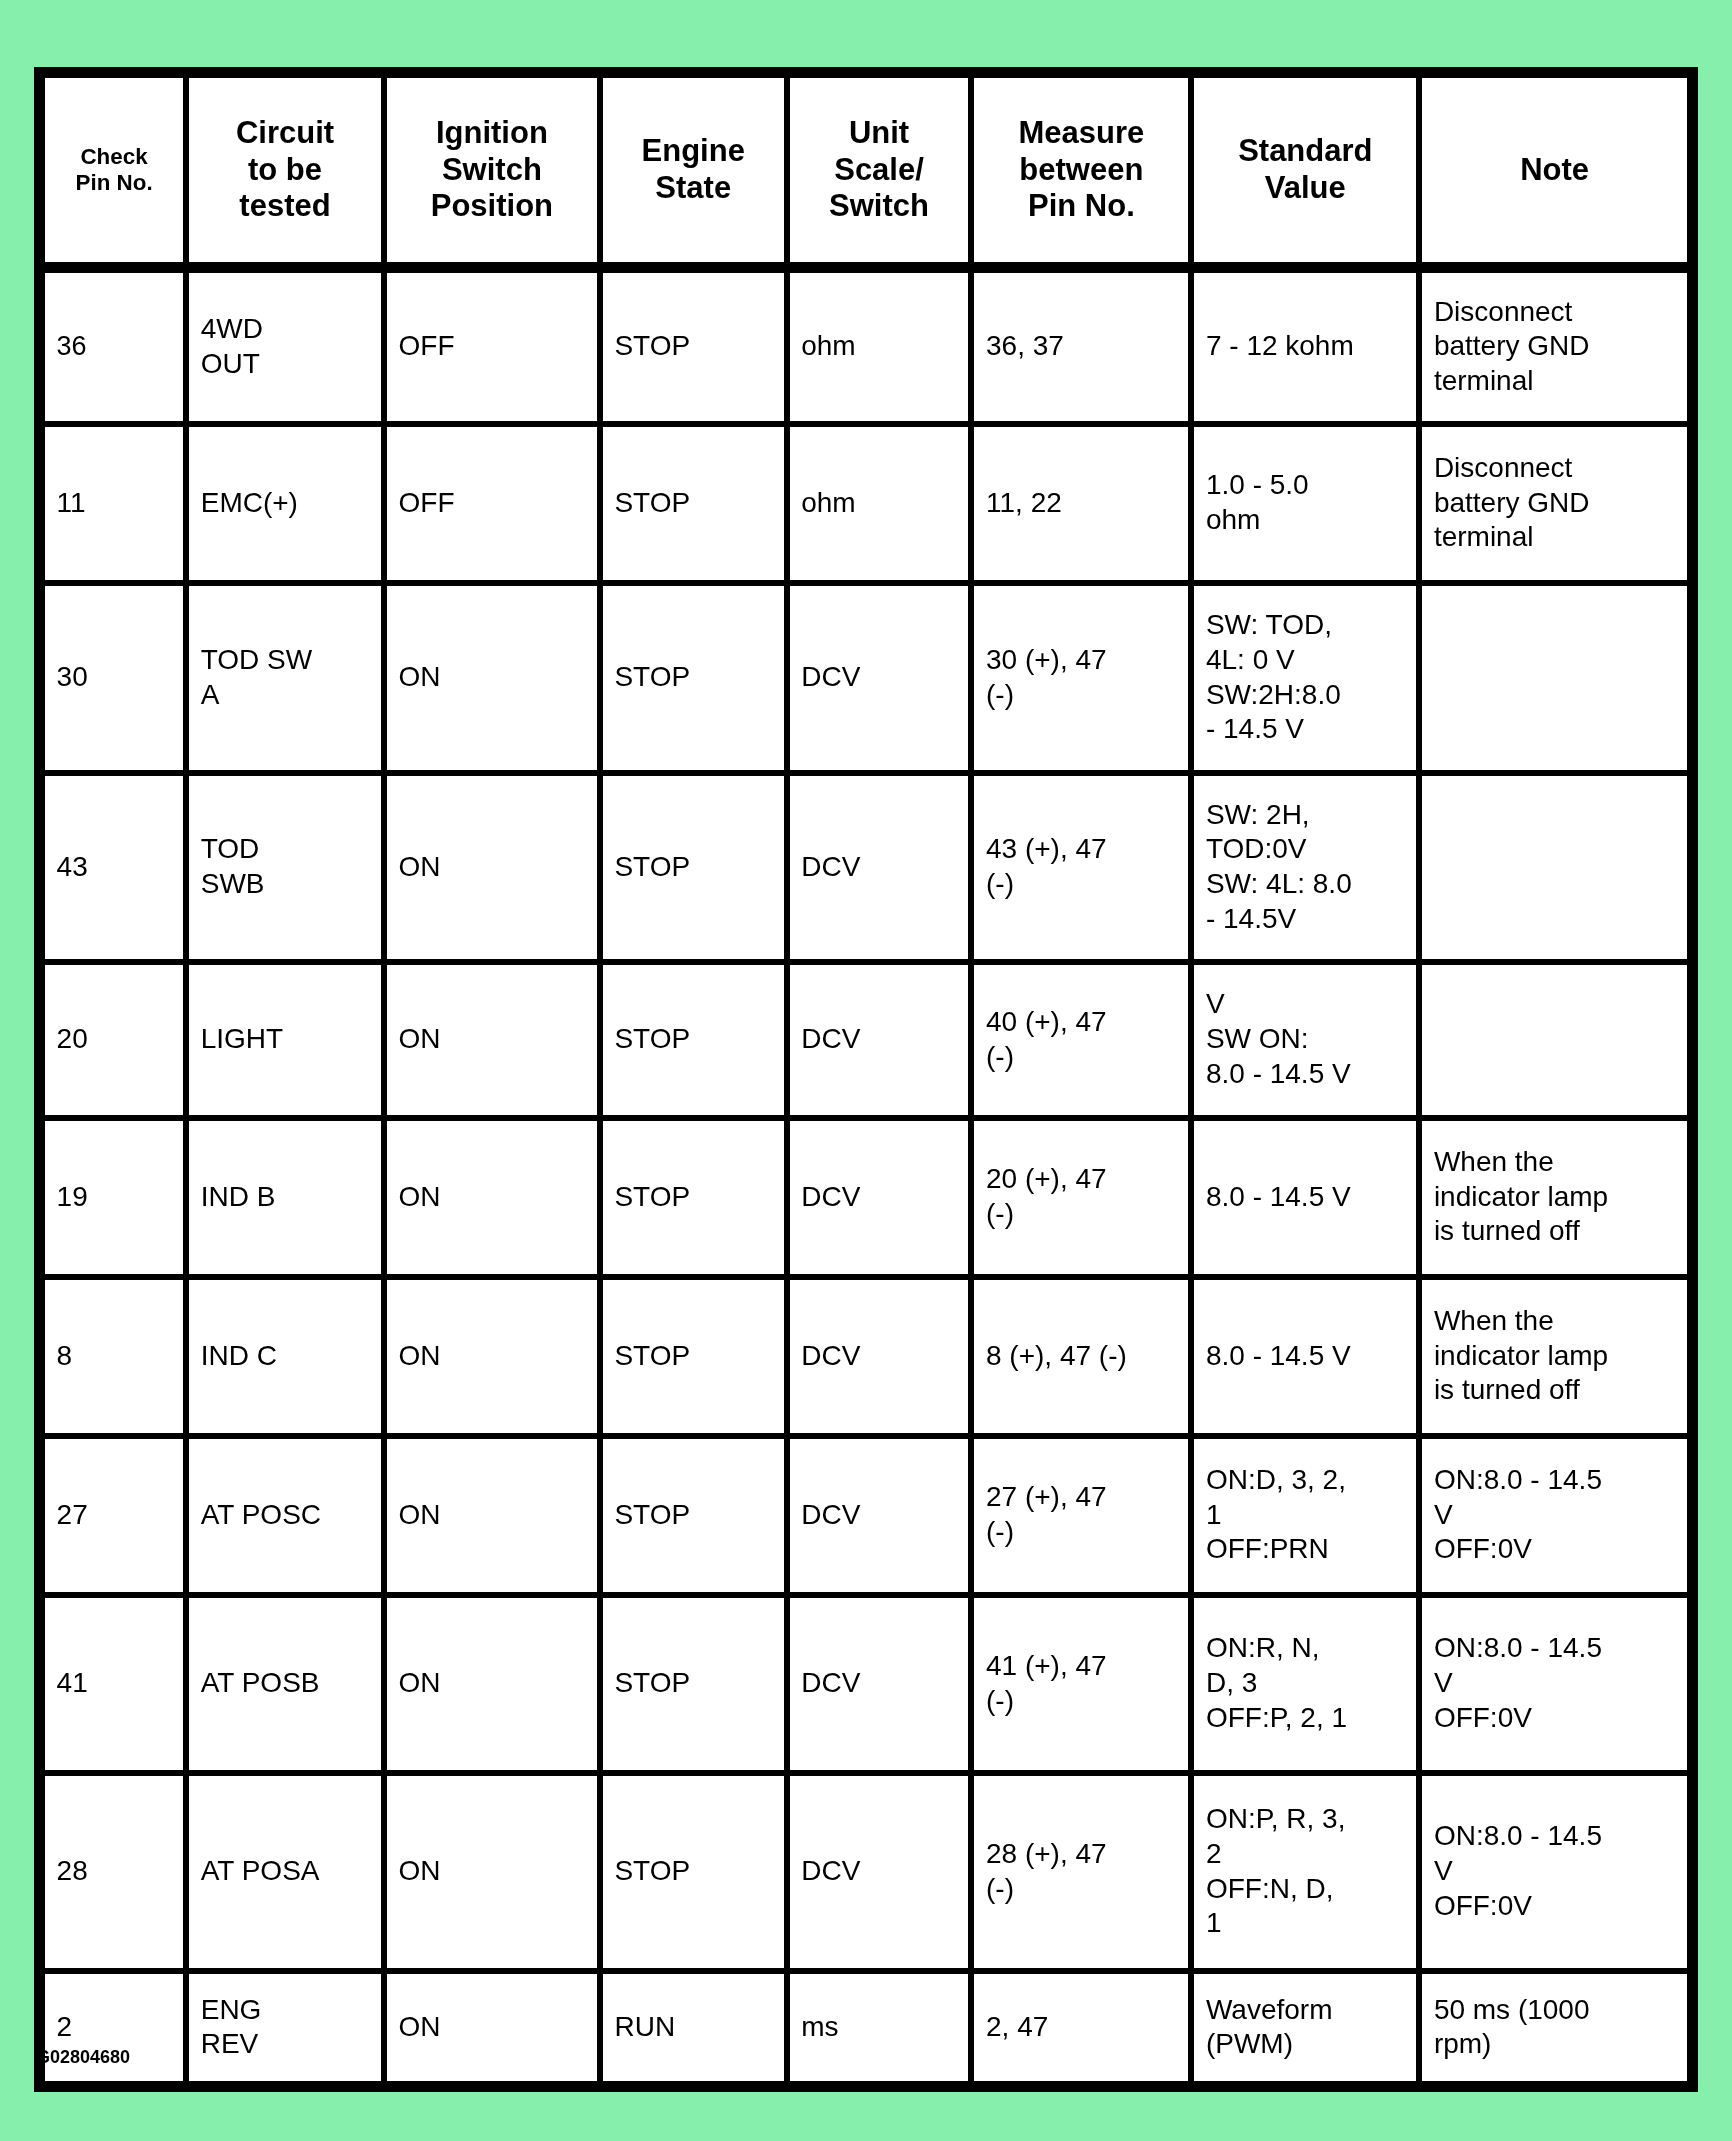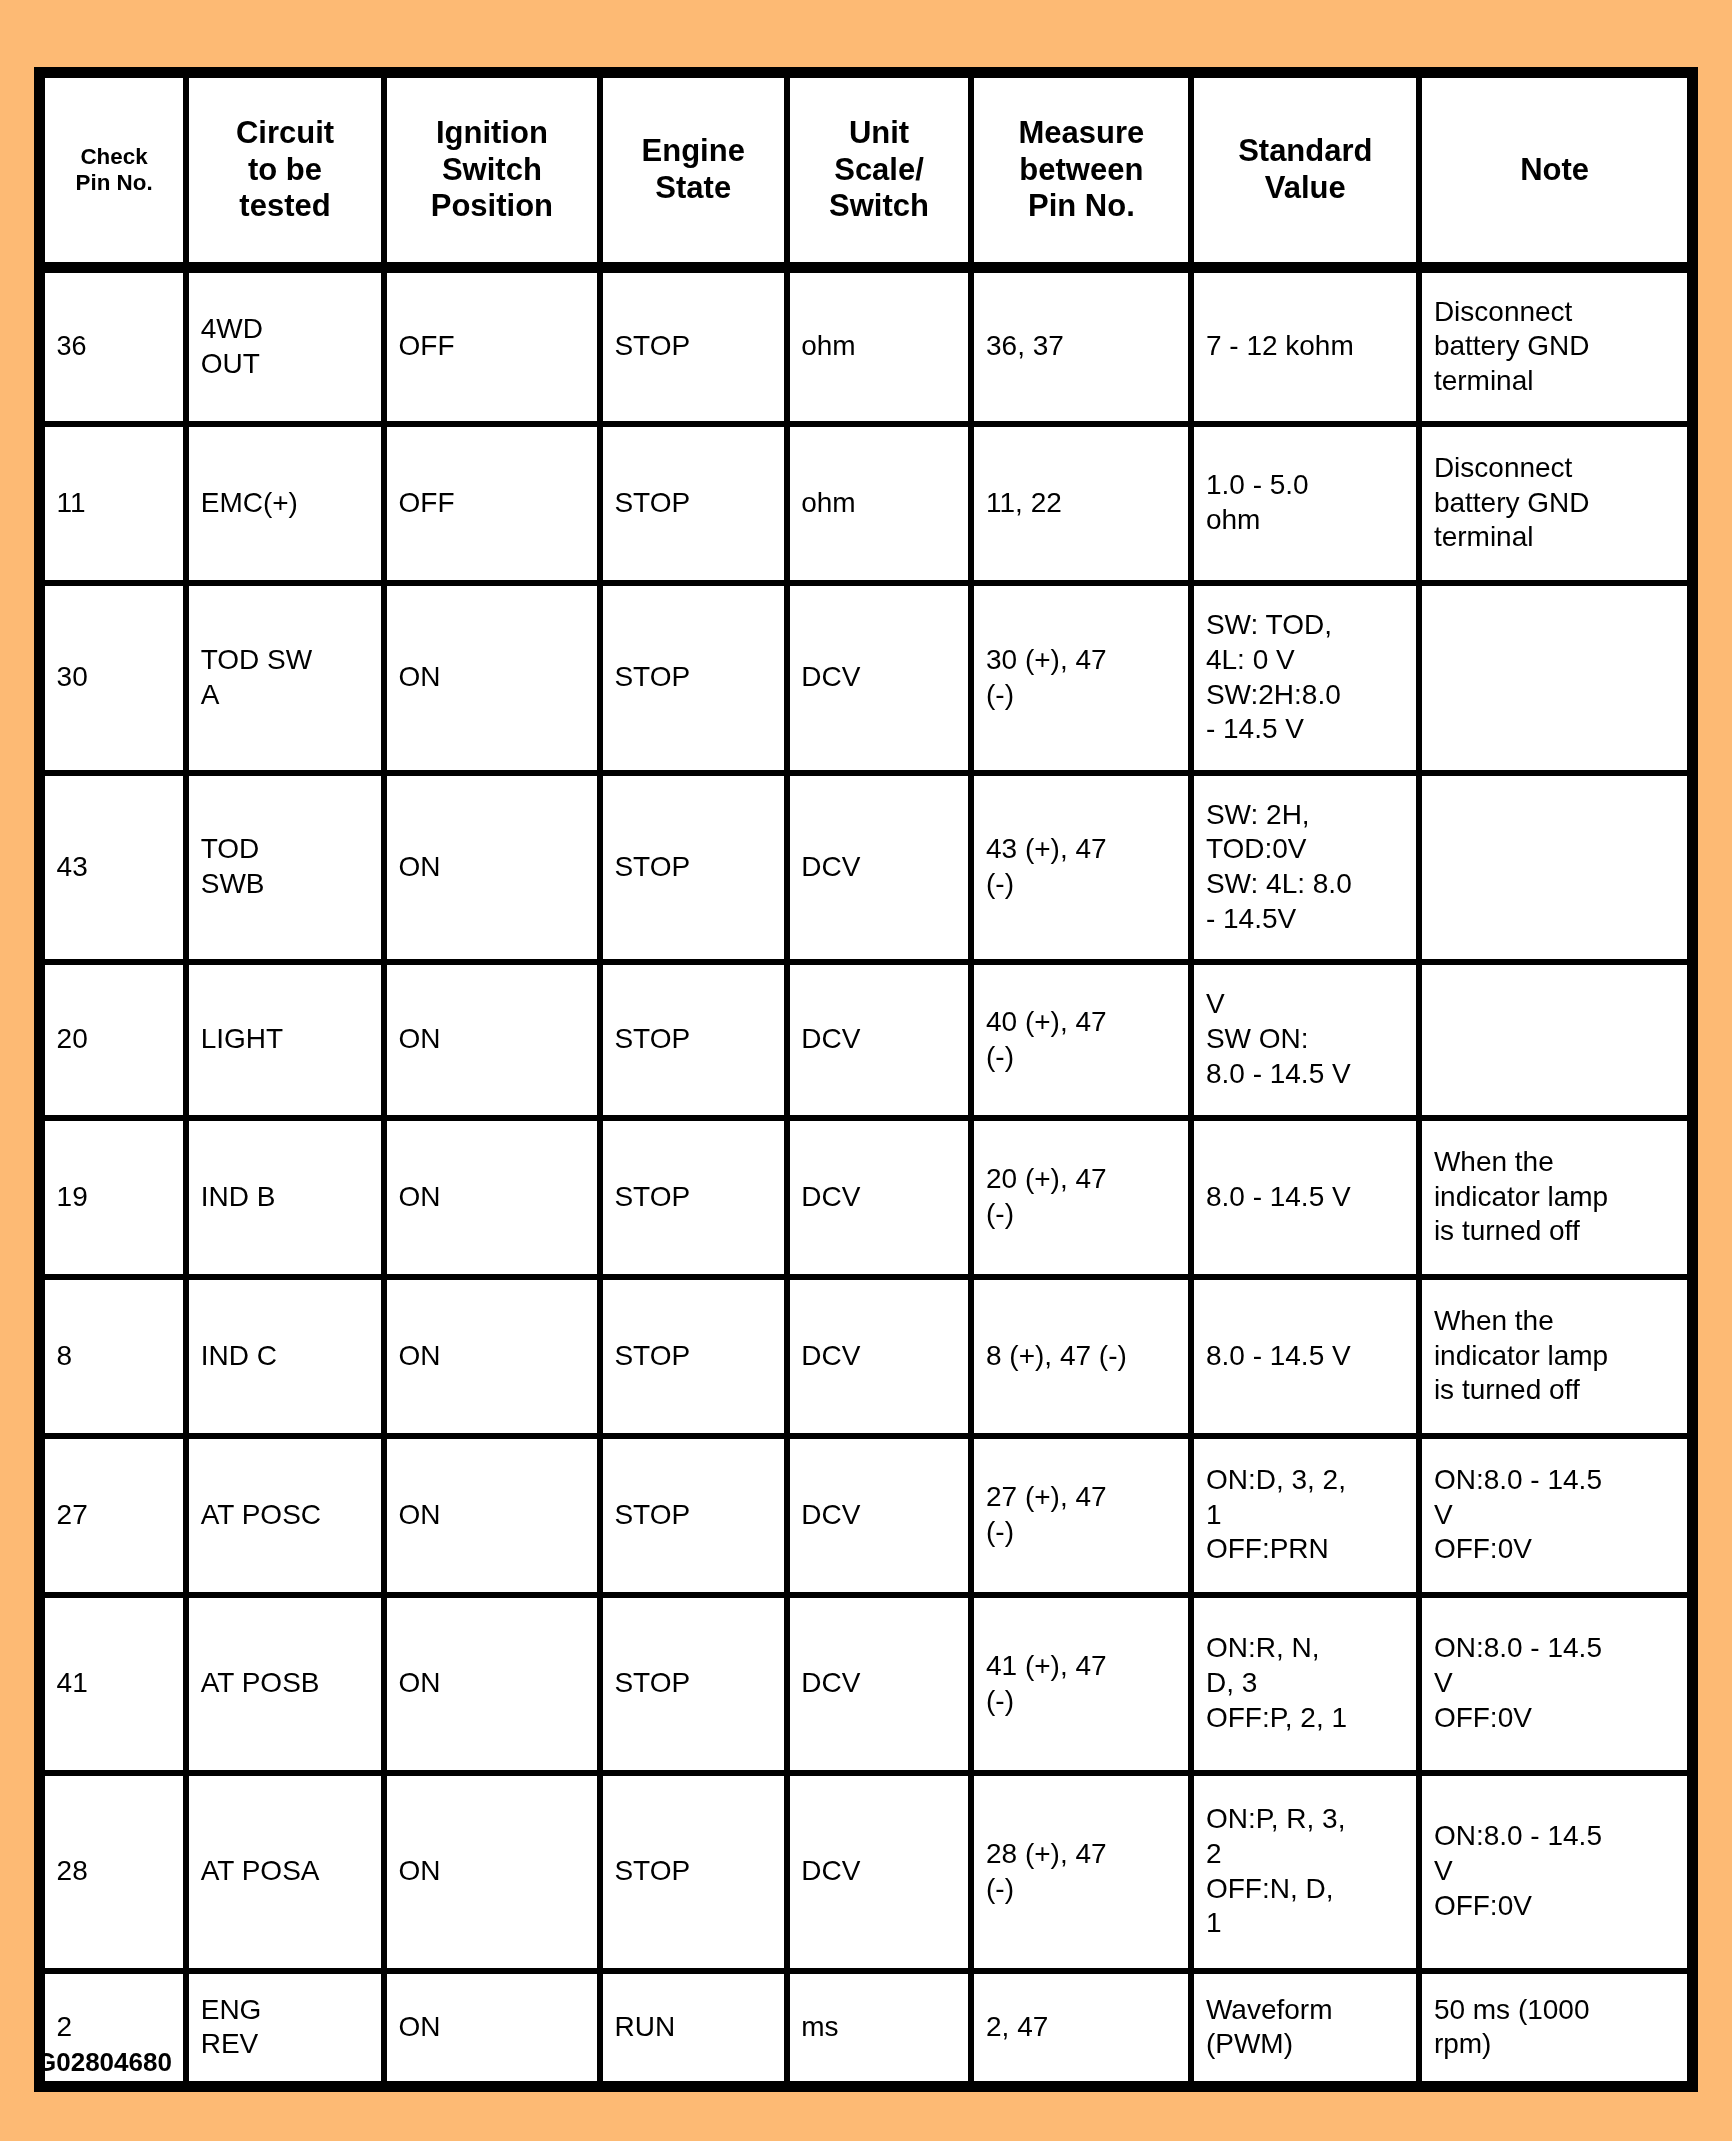--- a/index.html
+++ b/index.html
@@ -1,17 +1,17 @@
 <!DOCTYPE html>
 <html style="font-size:14.3px"><head>
 <meta charset="utf-8">
 <style>
   html,body { margin:0; padding:0; }
   .page {
-    width:1732px; height:2141px; position:relative; background:#fdba74;
+    width:1732px; height:2141px; position:relative; background:#86efac;
     font-family:"Liberation Sans", sans-serif; color:#000;
   }
   table.spec {
     position:absolute; left:34px; top:67px;
     width:1664px; border-collapse:collapse; table-layout:fixed;
     border:11.6px solid #000;
     background:#fff;
   }
   table.spec th, table.spec td { border:6.3px solid #000; }
   table.spec thead th {
@@ -21,21 +21,21 @@
   }
   table.spec thead th.small-head { font-size:22.4px; }
   table.spec td {
     font-size:28px; font-weight:normal; text-align:left; vertical-align:middle;
     padding:5.4px 7.2px 5.4px 11.6px; line-height:1.24; white-space:pre-line;
     overflow:hidden;
   }
   table.spec td.small-text { font-size:27px; }
   .figure-code {
     position:absolute; left:36px; top:2047px;
-    font-size:26px; font-weight:bold; letter-spacing:0px;
+    font-size:18px; font-weight:bold; letter-spacing:0px;
   }
 </style>
 </head>
 <body>
 
 <div class="page">
 
   <table class="spec">
     <colgroup>
       <col style="width:146px">

